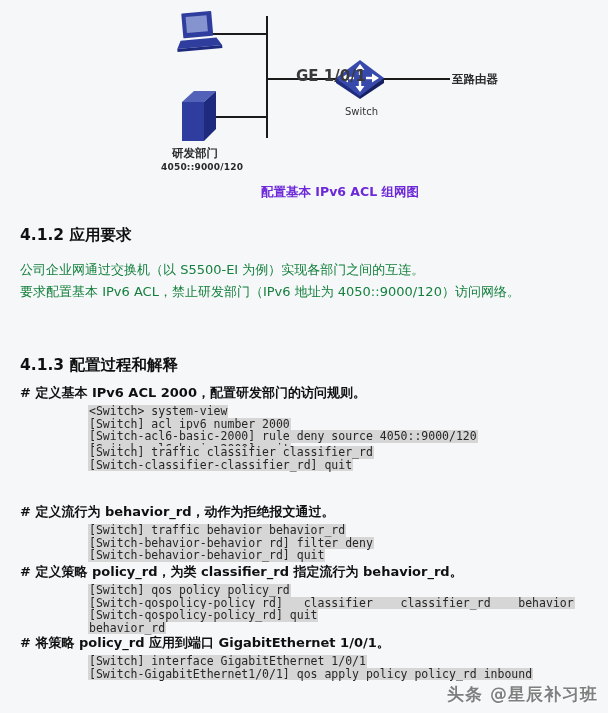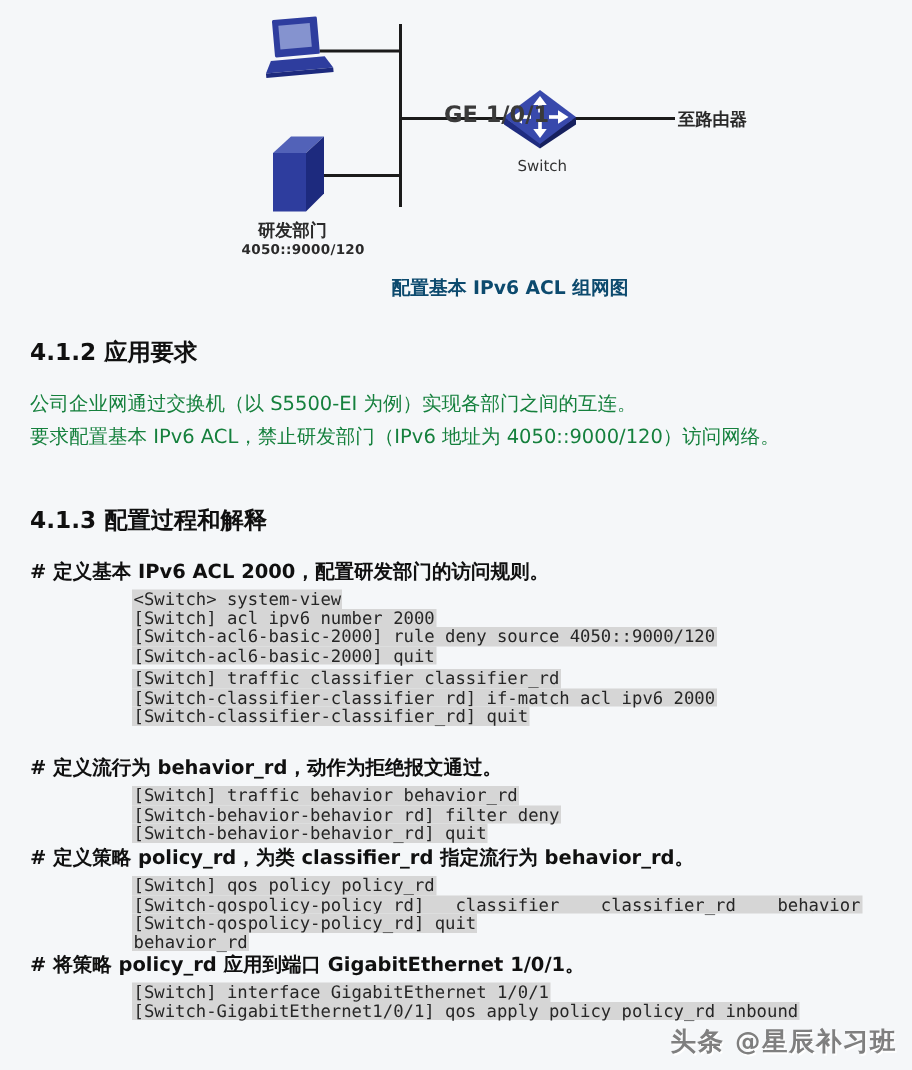--- a/index.html
+++ b/index.html
@@ -12,21 +12,21 @@
   .abs{position:absolute;}
   
   .diagram{position:absolute;left:0;top:0;width:608px;height:212px;}
   .net-line{position:absolute;background:#1b1b1b;}
   .dlabel{position:absolute;color:#2a2a2a;white-space:nowrap;}
   .lbl-ge{left:296px;top:67px;font-size:15px;font-weight:bold;color:#3a3a3a;}
   .lbl-router{left:452px;top:72px;font-size:11.5px;font-weight:bold;}
   .lbl-switch{left:345px;top:106px;font-size:10px;color:#333;}
   .lbl-dept{left:172px;top:146px;font-size:11.5px;font-weight:bold;}
   .lbl-addr{left:161px;top:162px;font-size:9px;font-weight:bold;letter-spacing:.2px;}
-  .lbl-caption{left:261px;top:184px;font-size:12.5px;font-weight:bold;color:#0c4a6e;}
+  .lbl-caption{left:261px;top:184px;font-size:12.5px;font-weight:bold;color:#6d28d9;}
   
   .heading{position:absolute;left:20px;font-size:15.5px;font-weight:bold;color:#101010;margin:0;}
   .para{position:absolute;left:20px;width:560px;font-size:13px;line-height:18px;color:#15803d;}
   .step{position:absolute;left:20px;width:575px;}
   .comment{font-size:13px;font-weight:600;color:#101010;height:17px;margin-bottom:3px;white-space:nowrap;}
   .code-line{margin-left:68px;height:12.5px;line-height:12.5px;white-space:pre;}
   .code-line .hl{
     display:inline-block;
     background:#d6d6d6;
     font-family:"DejaVu Sans Mono","Liberation Mono",monospace;
@@ -87,33 +87,32 @@
   <div class="dlabel lbl-switch">Switch</div>
   <div class="dlabel lbl-dept">研发部门</div>
   <div class="dlabel lbl-addr">4050::9000/120</div>
   <div class="dlabel lbl-caption">配置基本 IPv6 ACL 组网图</div>
 </div>
 
 <h2 class="heading" style="top:225px;">4.1.2 应用要求</h2>
 <div class="para" style="top:261px;">公司企业网通过交换机（以 S5500-EI 为例）实现各部门之间的互连。</div>
 <div class="para" style="top:283px;">要求配置基本 IPv6 ACL，禁止研发部门（IPv6 地址为 4050::9000/120）访问网络。</div>
 
-<h2 class="heading" style="top:337px;">4.1.3 配置过程和解释</h2>
+<h2 class="heading" style="top:355px;">4.1.3 配置过程和解释</h2>
 
-<div class="step" style="top:372px;">
+<div class="step" style="top:384px;">
   <div class="comment"># 定义基本 IPv6 ACL 2000，配置研发部门的访问规则。</div>
   <div class="code-line"><span class="hl">&lt;Switch&gt; system-view</span></div>
   <div class="code-line"><span class="hl">[Switch] acl ipv6 number 2000</span></div>
   <div class="code-line"><span class="hl">[Switch-acl6-basic-2000] rule deny source 4050::9000/120</span></div>
   <div class="code-line"><span class="hl">[Switch-acl6-basic-2000] quit</span></div>
 </div>
 
 <div class="step" style="top:445px;">
   <div class="code-line"><span class="hl">[Switch] traffic classifier classifier_rd</span></div>
-  <div class="code-line"><span class="hl">[Switch-classifier-classifier_rd] if-match acl ipv6 2000</span></div>
   <div class="code-line"><span class="hl">[Switch-classifier-classifier_rd] quit</span></div>
 </div>
 
 <div class="step" style="top:503px;">
   <div class="comment"># 定义流行为 behavior_rd，动作为拒绝报文通过。</div>
   <div class="code-line"><span class="hl">[Switch] traffic behavior behavior_rd</span></div>
   <div class="code-line"><span class="hl">[Switch-behavior-behavior_rd] filter deny</span></div>
   <div class="code-line"><span class="hl">[Switch-behavior-behavior_rd] quit</span></div>
 </div>
 

